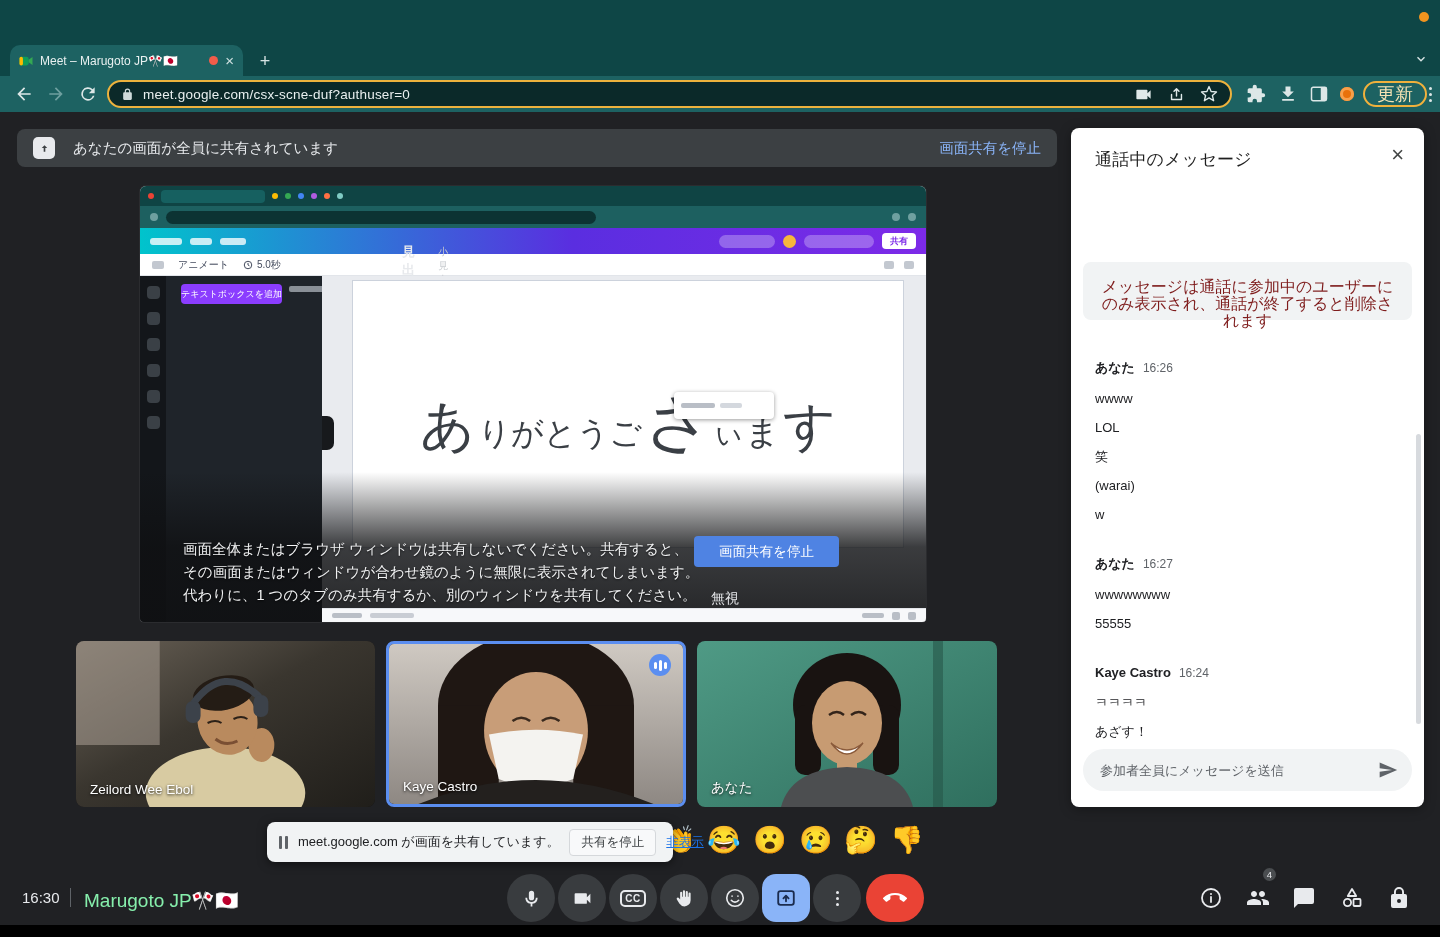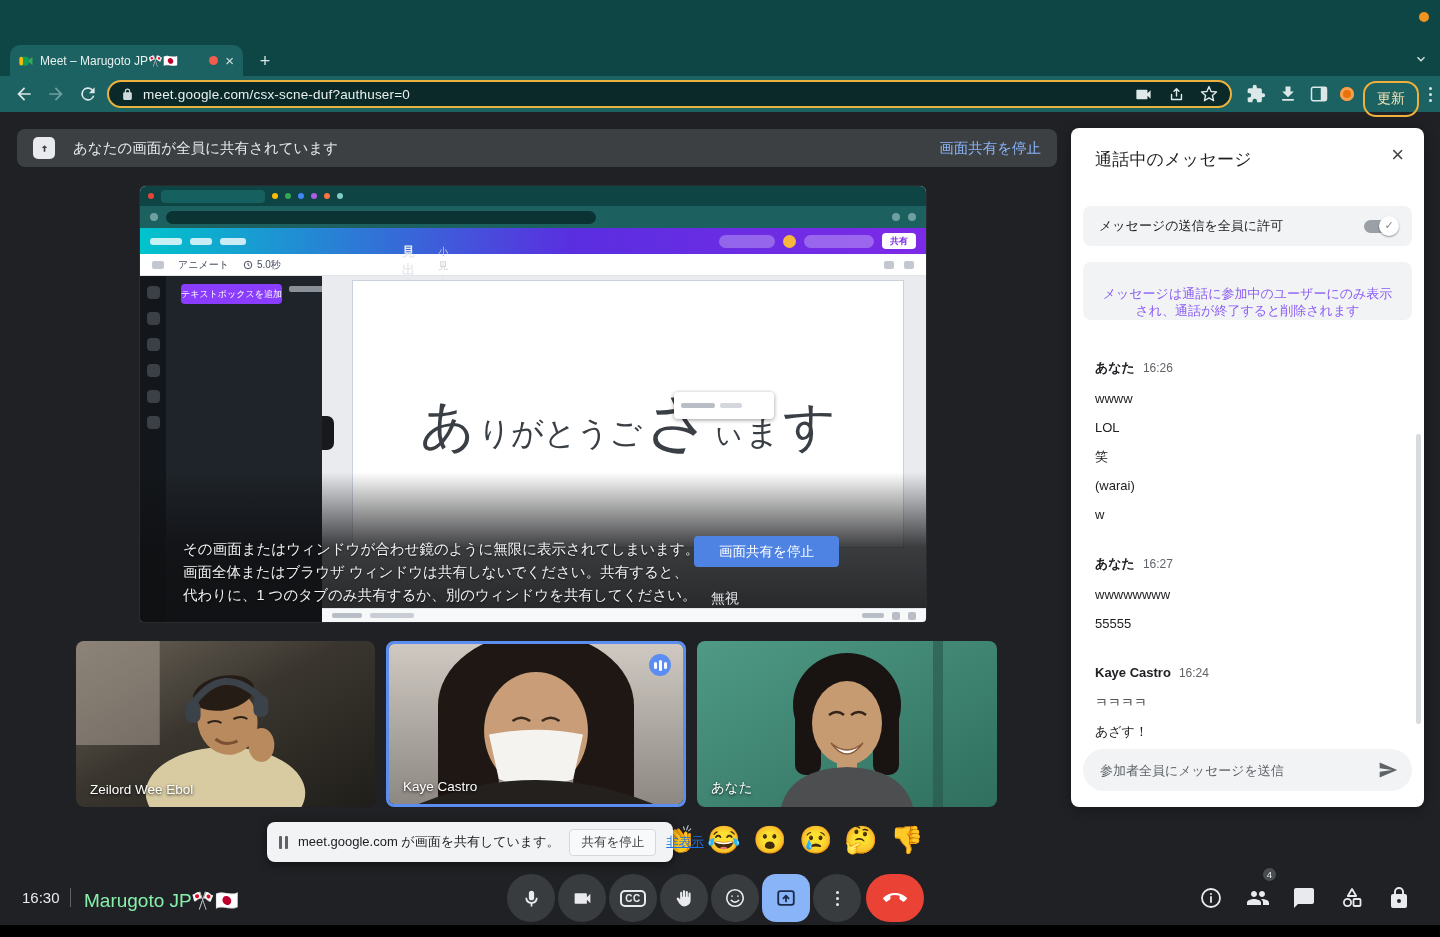--- a/index.html
+++ b/index.html
@@ -21,22 +21,22 @@
   .tabstrip-chevron{position:absolute;right:12px;top:52px;color:#d7e4e4}
   .toolbar{position:absolute;left:0;top:76px;right:0;height:36px;background:#1d6262}
   .nav-ic{position:absolute;top:8px;width:20px;height:20px;color:#dce7e7}
   .addressbar{position:absolute;left:107px;top:4px;width:1125px;height:28px;border-radius:14px;background:#0b2929;
               border:2px solid #edb23d;display:flex;align-items:center;gap:9px;padding:0 12px}
   .url-text{font-size:13.5px;color:#e9efef;letter-spacing:.2px;white-space:nowrap}
   .ab-right{margin-left:auto;display:flex;align-items:center;gap:15px;color:#dfe9e9}
   .tb-ic{position:absolute;top:8px;width:20px;height:20px;color:#dce7e7}
   .ext-orange{position:absolute;top:11px;left:1340px;width:14px;height:14px;border-radius:50%;background:#e8710a;
               box-shadow:inset 0 0 0 3px #f7a04b}
-  .update-pill{position:absolute;left:1363px;top:5px;height:36px;padding:0 12px;border:2px solid #f0b13c;border-radius:13px;
-               color:#f6e3b4;font-size:14px;display:flex;align-items:center}
+  .update-pill{position:absolute;left:1363px;top:5px;height:26px;padding:0 12px;border:2px solid #f0b13c;border-radius:13px;
+               color:#f6e3b4;font-size:18px;display:flex;align-items:center}
   .kebab{display:flex;flex-direction:column;gap:3px;align-items:center;justify-content:center}
   .kebab i{width:3px;height:3px;border-radius:50%;background:currentColor}
 
   
   .banner{position:absolute;left:17px;top:129px;width:1040px;height:38px;background:#3c4043;border-radius:8px;
           display:flex;align-items:center;padding:0 16px;gap:18px}
   .banner-ic{width:22px;height:22px;border-radius:5px;background:#e8eaed;color:#3c4043;
              display:flex;align-items:center;justify-content:center;flex:0 0 auto}
   .banner-text{font-size:14.5px;color:#e8eaed}
   .banner-link{margin-left:auto;font-size:14.5px;color:#8ab4f8;cursor:default}
@@ -132,21 +132,21 @@
   .chat-title{position:absolute;left:24px;top:20px;font-size:17px;color:#1f1f1f;letter-spacing:.2px}
   .chat-close{position:absolute;right:20px;top:16px;font-size:22px;color:#444746;line-height:1}
   .allow-box{position:absolute;left:12px;top:78px;width:329px;height:40px;background:#f1f3f4;border-radius:8px;
              display:flex;align-items:center;padding:0 16px}
   .allow-label{font-size:13px;color:#202124}
   .toggle{margin-left:auto;width:32px;height:13px;background:#9aa0a6;border-radius:7px;position:relative}
   .toggle .knob{position:absolute;right:-3px;top:-4px;width:20px;height:20px;border-radius:50%;background:#fff;
                 box-shadow:0 1px 2px rgba(0,0,0,.4);display:flex;align-items:center;justify-content:center;
                 color:#80868b;font-size:11px}
   .notice-box{position:absolute;left:12px;top:134px;width:329px;height:58px;background:#f1f3f4;border-radius:8px;
-              font-size:13px;line-height:17px;color:#8b5cf6;text-align:center;padding:23px 18px}
+              font-size:16px;line-height:17px;color:#7f1d1d;text-align:center;padding:16px 18px}
   .messages{position:absolute;left:24px;top:230px;right:36px}
   .group + .group{margin-top:32px}
   .sender{font-size:13px;font-weight:bold;color:#202124}
   .mtime{font-size:12px;color:#5f6368;margin-left:8px}
   .msg{font-size:13px;line-height:14px;color:#202124;margin-top:15px}
   .chat-scroll{position:absolute;right:3px;top:306px;width:5px;height:290px;border-radius:3px;background:#d7dade}
   .chat-input-wrap{position:absolute;left:12px;bottom:16px;width:329px;height:42px;background:#f1f3f4;border-radius:21px;
                    display:flex;align-items:center;padding:0 14px 0 17px}
   .chat-input{flex:1;border:0;background:transparent;outline:none;font-size:13px;color:#202124;
               font-family:"Liberation Sans",sans-serif}
@@ -345,22 +345,22 @@
             <span class="bar" style="width:22px;height:5px;background:#b9bec6"></span>
             <span class="bar" style="width:8px;height:8px;background:#b9bec6"></span>
             <span class="bar" style="width:8px;height:8px;background:#b9bec6"></span>
           </span>
         </div>
       </div>
     </div>
     <div class="cv-handle"></div>
     <div class="cv-scrim"></div>
     <div class="warn">
+      <div>画面全体またはブラウザ ウィンドウは共有しないでください。共有すると、</div>
       <div>その画面またはウィンドウが合わせ鏡のように無限に表示されてしまいます。</div>
-      <div>画面全体またはブラウザ ウィンドウは共有しないでください。共有すると、</div>
       <div>代わりに、1 つのタブのみ共有するか、別のウィンドウを共有してください。</div>
     </div>
     <div class="warn-btn">画面共有を停止</div>
     <div class="warn-ignore">無視</div>
   </div>
 
   <div class="tile" style="left:76px;width:299px">
     <svg class="photo" viewBox="0 0 300 166" preserveAspectRatio="none">
       <defs>
           <linearGradient id="g1" x1="0" y1="0" x2="1" y2="1">
@@ -528,26 +528,20 @@
   <span class="ric" style="left:1387px">
     <svg viewBox="0 0 24 24" fill="currentColor">
       <path d="M18 8h-1V6a5 5 0 0 0-10 0v2H6a2 2 0 0 0-2 2v10a2 2 0 0 0 2 2h12a2 2 0 0 0 2-2V10a2 2 0 0 0-2-2zm-6 9a2 2 0 1 1 0-4 2 2 0 0 1 0 4zm3.1-9H8.9V6a3.1 3.1 0 0 1 6.2 0v2z"></path>
     </svg>
   </span>
 
   <div class="chat">
     <div class="chat-title">通話中のメッセージ</div>
     <div class="chat-close">×</div>
 
-    <div class="allow-box">
-      <span class="allow-label">メッセージの送信を全員に許可</span>
-      <span class="toggle">
-        <span class="knob">✓</span>
-      </span>
-    </div>
 
     <div class="notice-box">メッセージは通話に参加中のユーザーにのみ表示され、通話が終了すると削除されます</div>
 
     <div class="messages">
       <div class="group">
         <div>
           <span class="sender">あなた</span><span class="mtime">16:26</span>
         </div>
         <div class="msg">wwww</div>
         <div class="msg">LOL</div>

